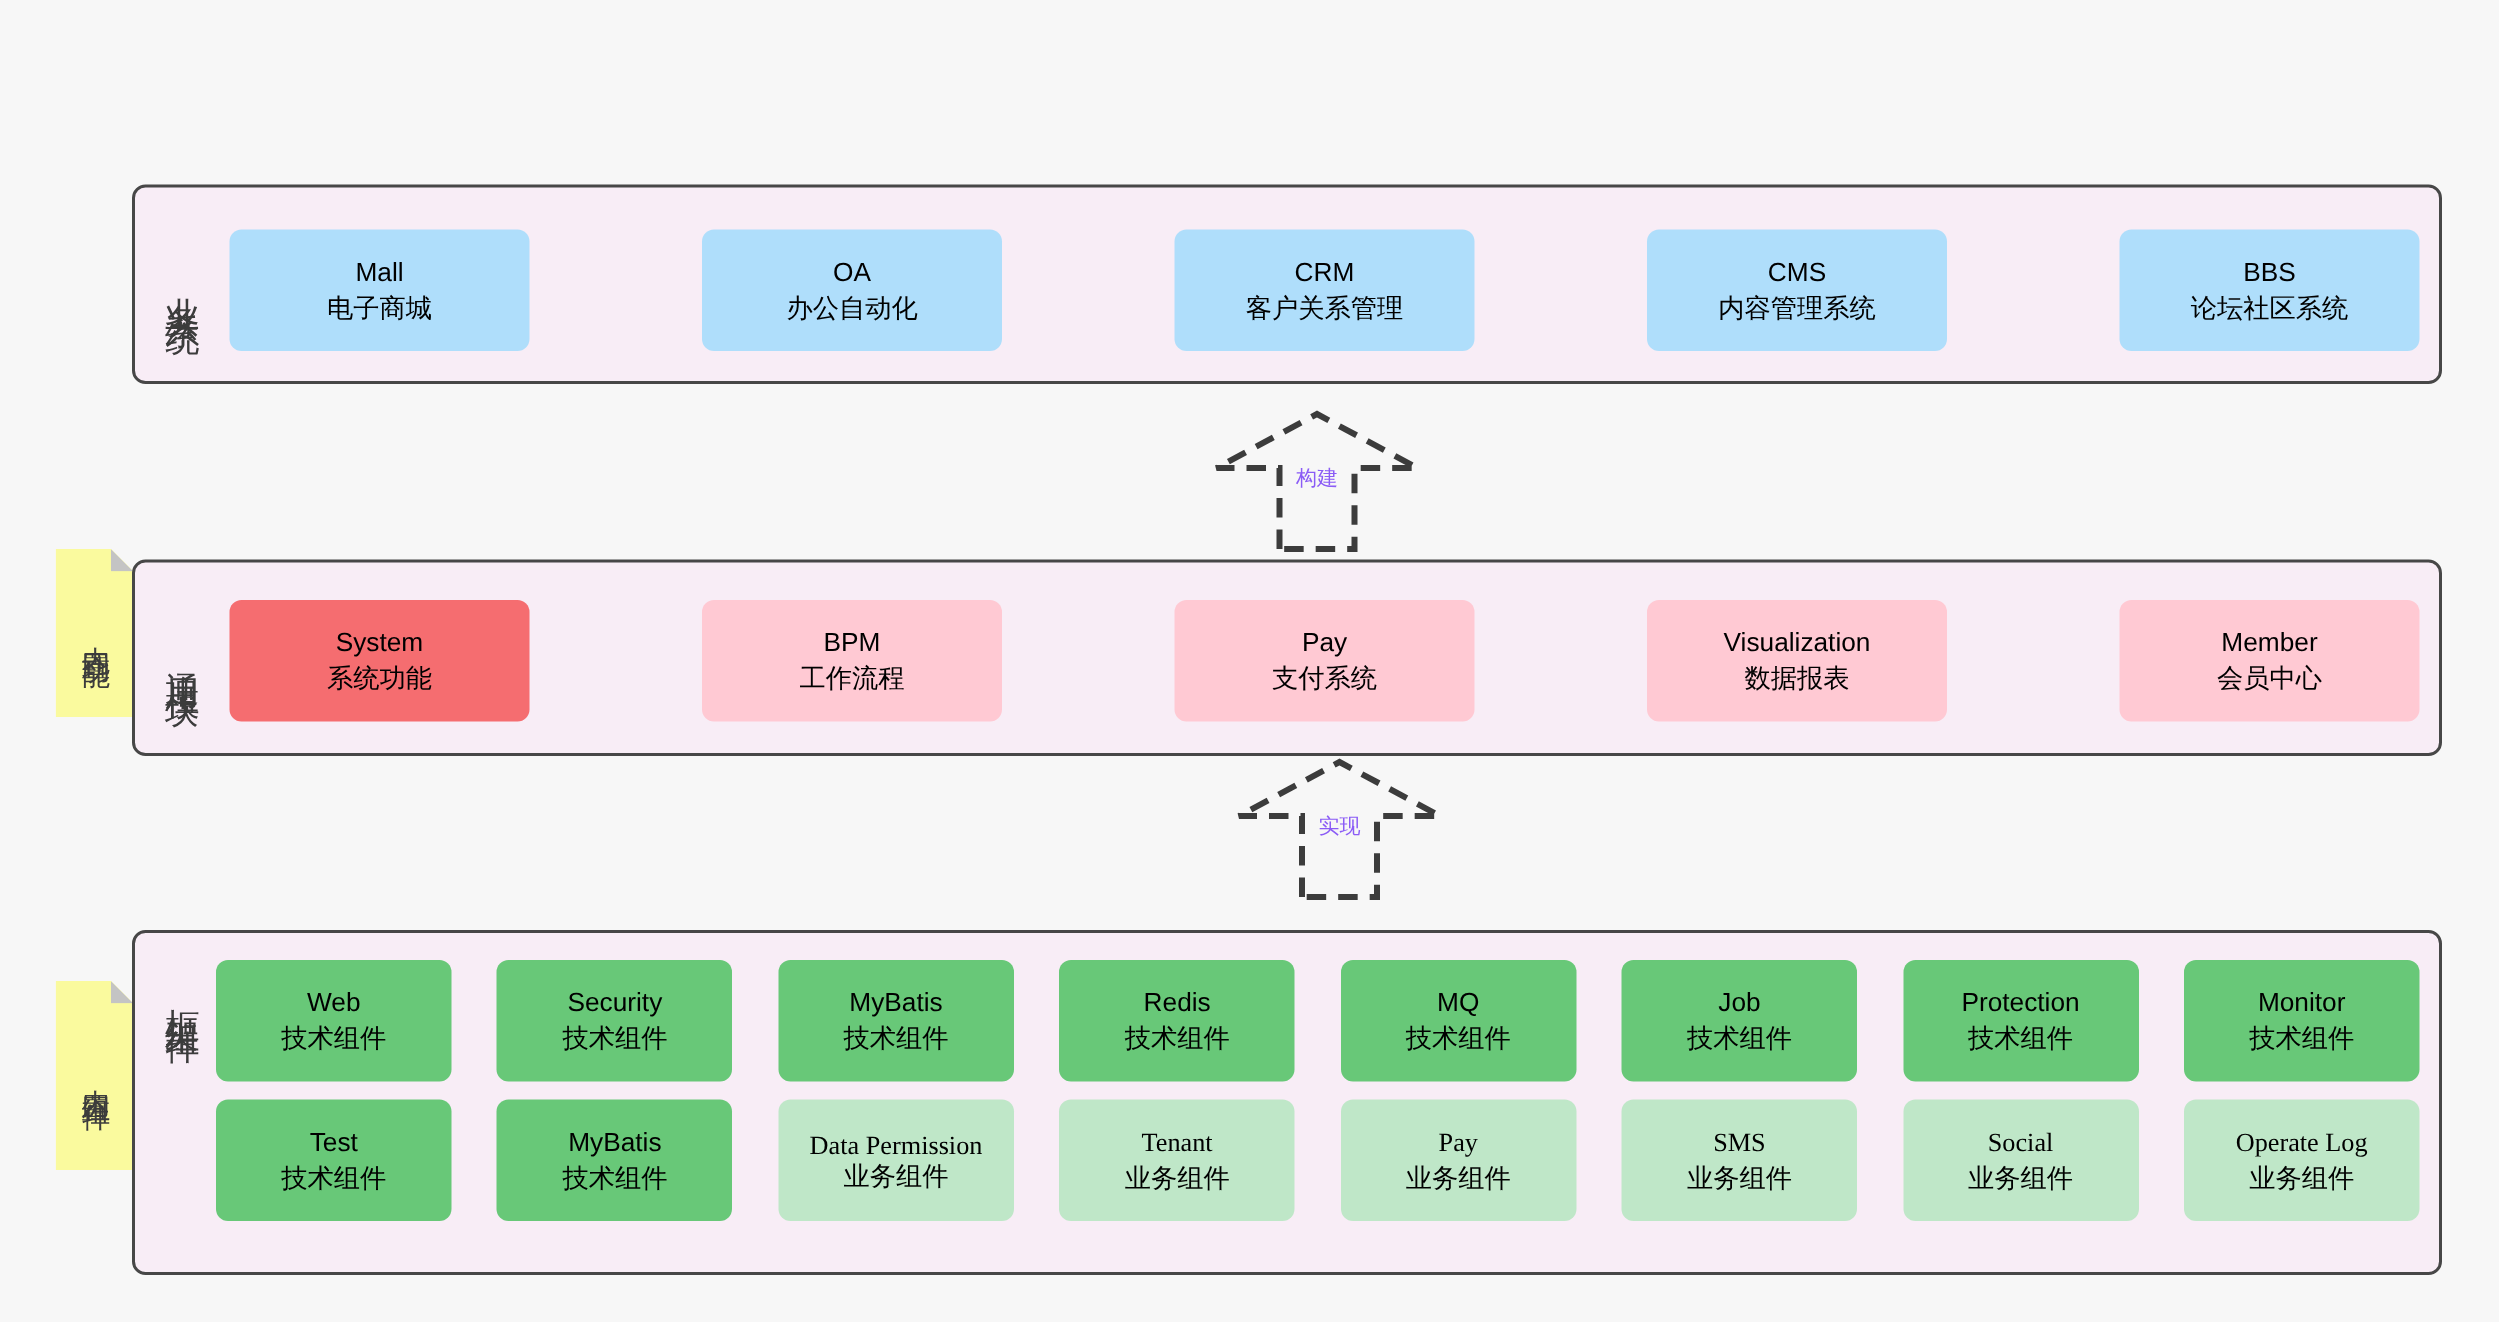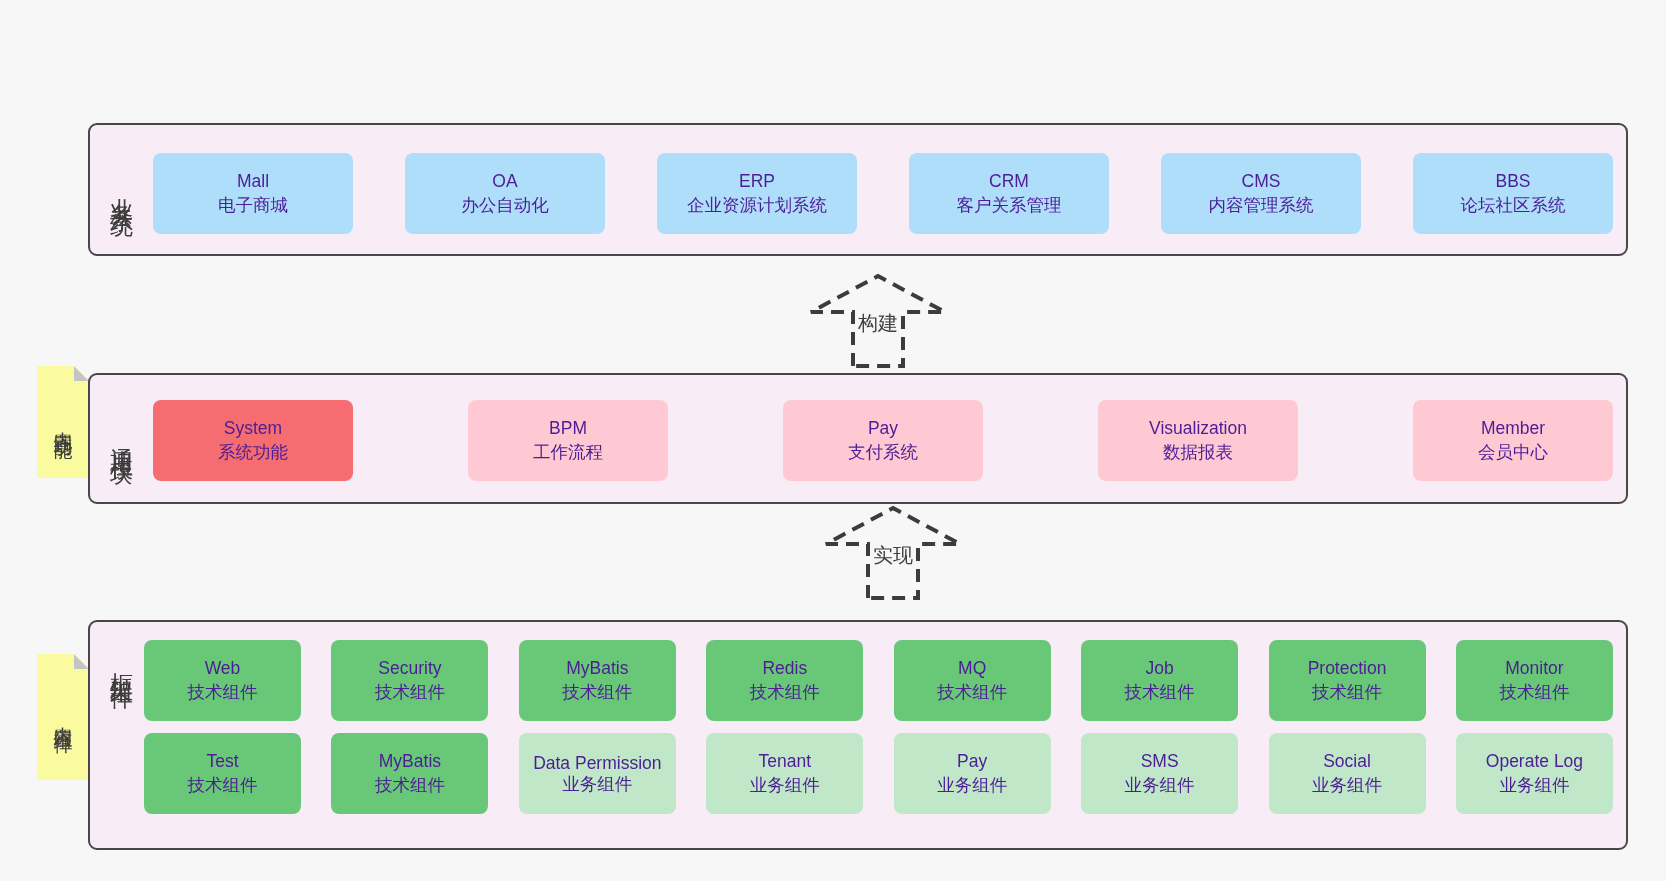--- a/index.html
+++ b/index.html
@@ -26,30 +26,30 @@
     display:flex; justify-content:space-between;
   }
   .panel-business .boxes { top:28px; }
   .panel-modules  .boxes { top:25px; }
   .rows { position:absolute; left:54px; right:13px; top:18px;
           display:flex; flex-direction:column; gap:12px; }
   .row  { display:flex; justify-content:space-between; }
   .box {
     height:81px; border-radius:8px; box-sizing:border-box;
     display:flex; flex-direction:column; align-items:center; justify-content:center;
-    text-align:center; font-size:17.5px; line-height:1.35; color:#4c1d95;
+    text-align:center; font-size:17.5px; line-height:1.35; color:#000000;
     padding:2px 4px;
   }
   .w6 { width:200px; }
   .w8 { width:157px; }
   .bg-blue       { background:#afdefb; }
   .bg-red        { background:#f56d70; }
   .bg-pink       { background:#ffc9d3; }
   .bg-green      { background:#68c878; }
-  .bg-greenlight { background:#bfe7c8; }
+  .bg-greenlight { background:#bfe7c8;font-family:Liberation Serif, serif; }
   .box .en, .box .zh { display:block; }
   .box.tight { line-height:1.18; }
   .sticky {
     position:absolute; width:52px; background:#fafa9e; z-index:1;
     display:flex; align-items:center; justify-content:center;
     clip-path:polygon(0 0, calc(100% - 15px) 0, 100% 15px, 100% 100%, 0 100%);
   }
   .sticky-modules   { left:37px; top:366px; height:112px; }
   .sticky-framework { left:37px; top:654px; height:126px; }
   .sticky .fold {
@@ -59,43 +59,39 @@
   .sticky .sticky-text {
     writing-mode:vertical-rl; text-orientation:upright;
     font-size:19px; letter-spacing:3px; color:#3c3c3c; white-space:nowrap;
   }
   .arrow { position:absolute; width:140px; height:96px; z-index:0; }
   .arrow-build     { left:808px; top:272px; }
   .arrow-implement { left:823px; top:504px;text-decoration:underline; }
   .arrow svg { display:block; width:140px; height:96px; }
   .arrow-label {
     position:absolute; left:50%; top:38px; transform:translateX(-50%);
-    background:#f7f7f7; padding:0 3px; font-size:20px; color:#404040;
+    background:#f7f7f7; padding:0 3px; font-size:14px; color:#8b5cf6;
     white-space:nowrap;
   }
 </style>
 </head>
 <body>
 
 <div class="canvas">
 
   <section class="panel panel-business">
     <div class="panel-label">业务系统</div>
     <div class="boxes">
       <div class="box w6 bg-blue">
         <span class="en">Mall</span>
         <span class="zh">电子商城</span>
       </div>
       <div class="box w6 bg-blue">
         <span class="en">OA</span>
         <span class="zh">办公自动化</span>
-      </div>
-      <div class="box w6 bg-blue">
-        <span class="en">ERP</span>
-        <span class="zh">企业资源计划系统</span>
       </div>
       <div class="box w6 bg-blue">
         <span class="en">CRM</span>
         <span class="zh">客户关系管理</span>
       </div>
       <div class="box w6 bg-blue">
         <span class="en">CMS</span>
         <span class="zh">内容管理系统</span>
       </div>
       <div class="box w6 bg-blue">

